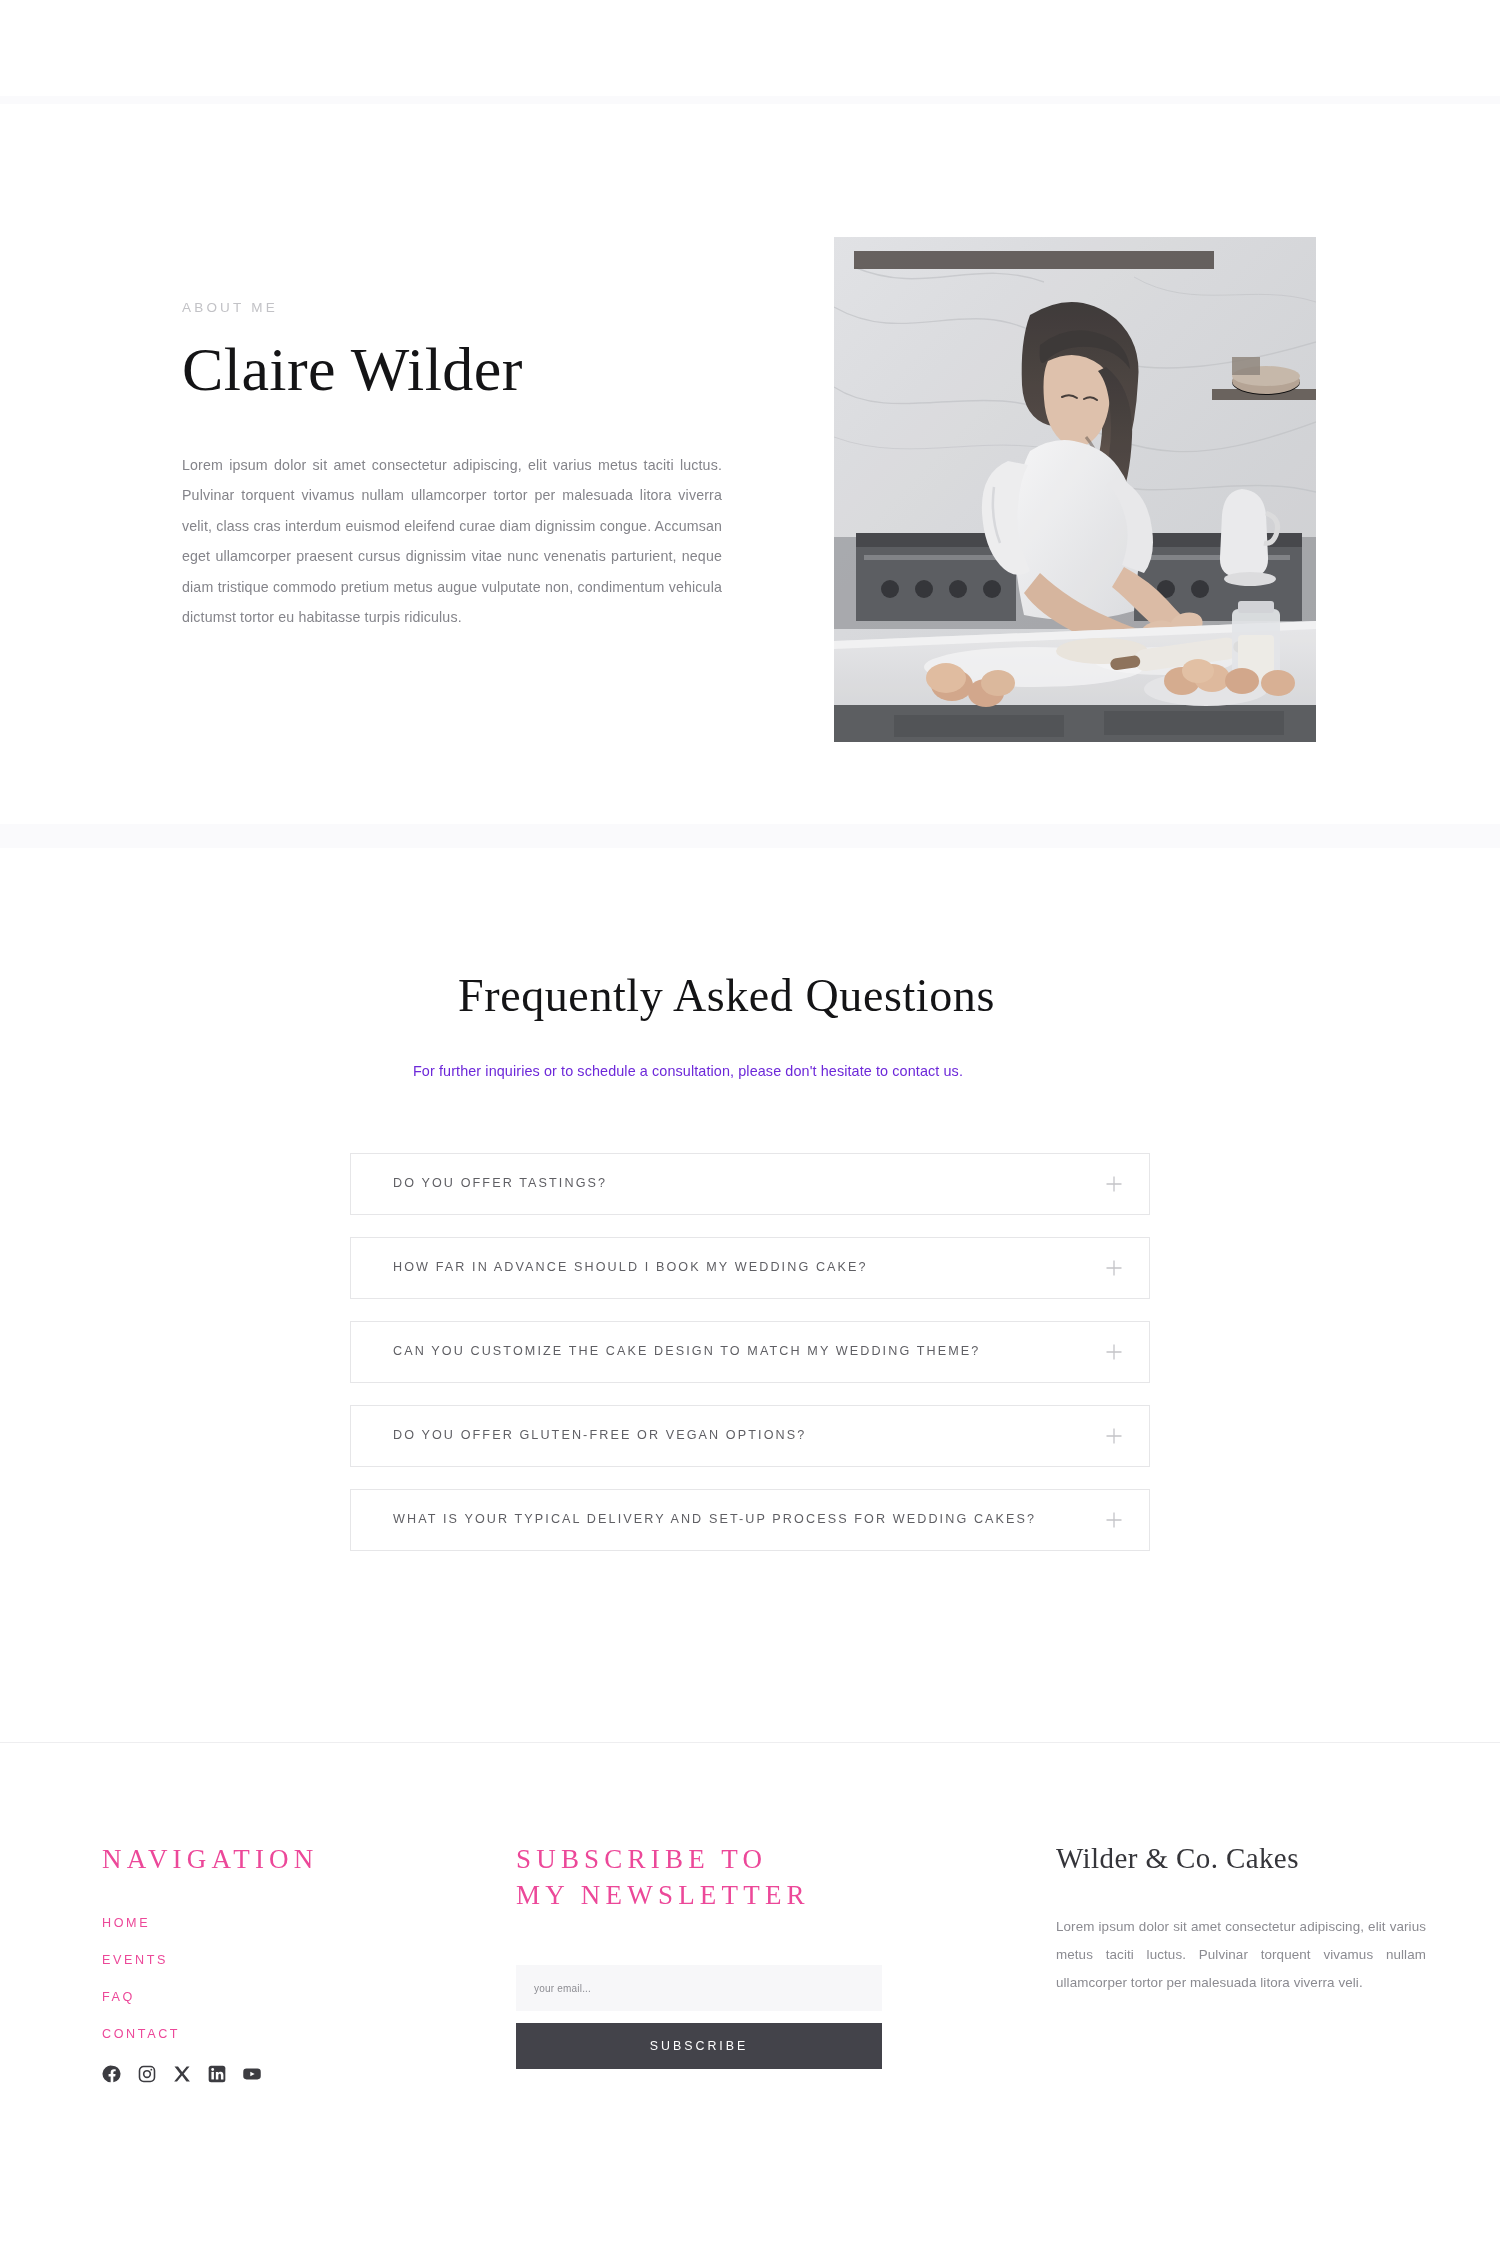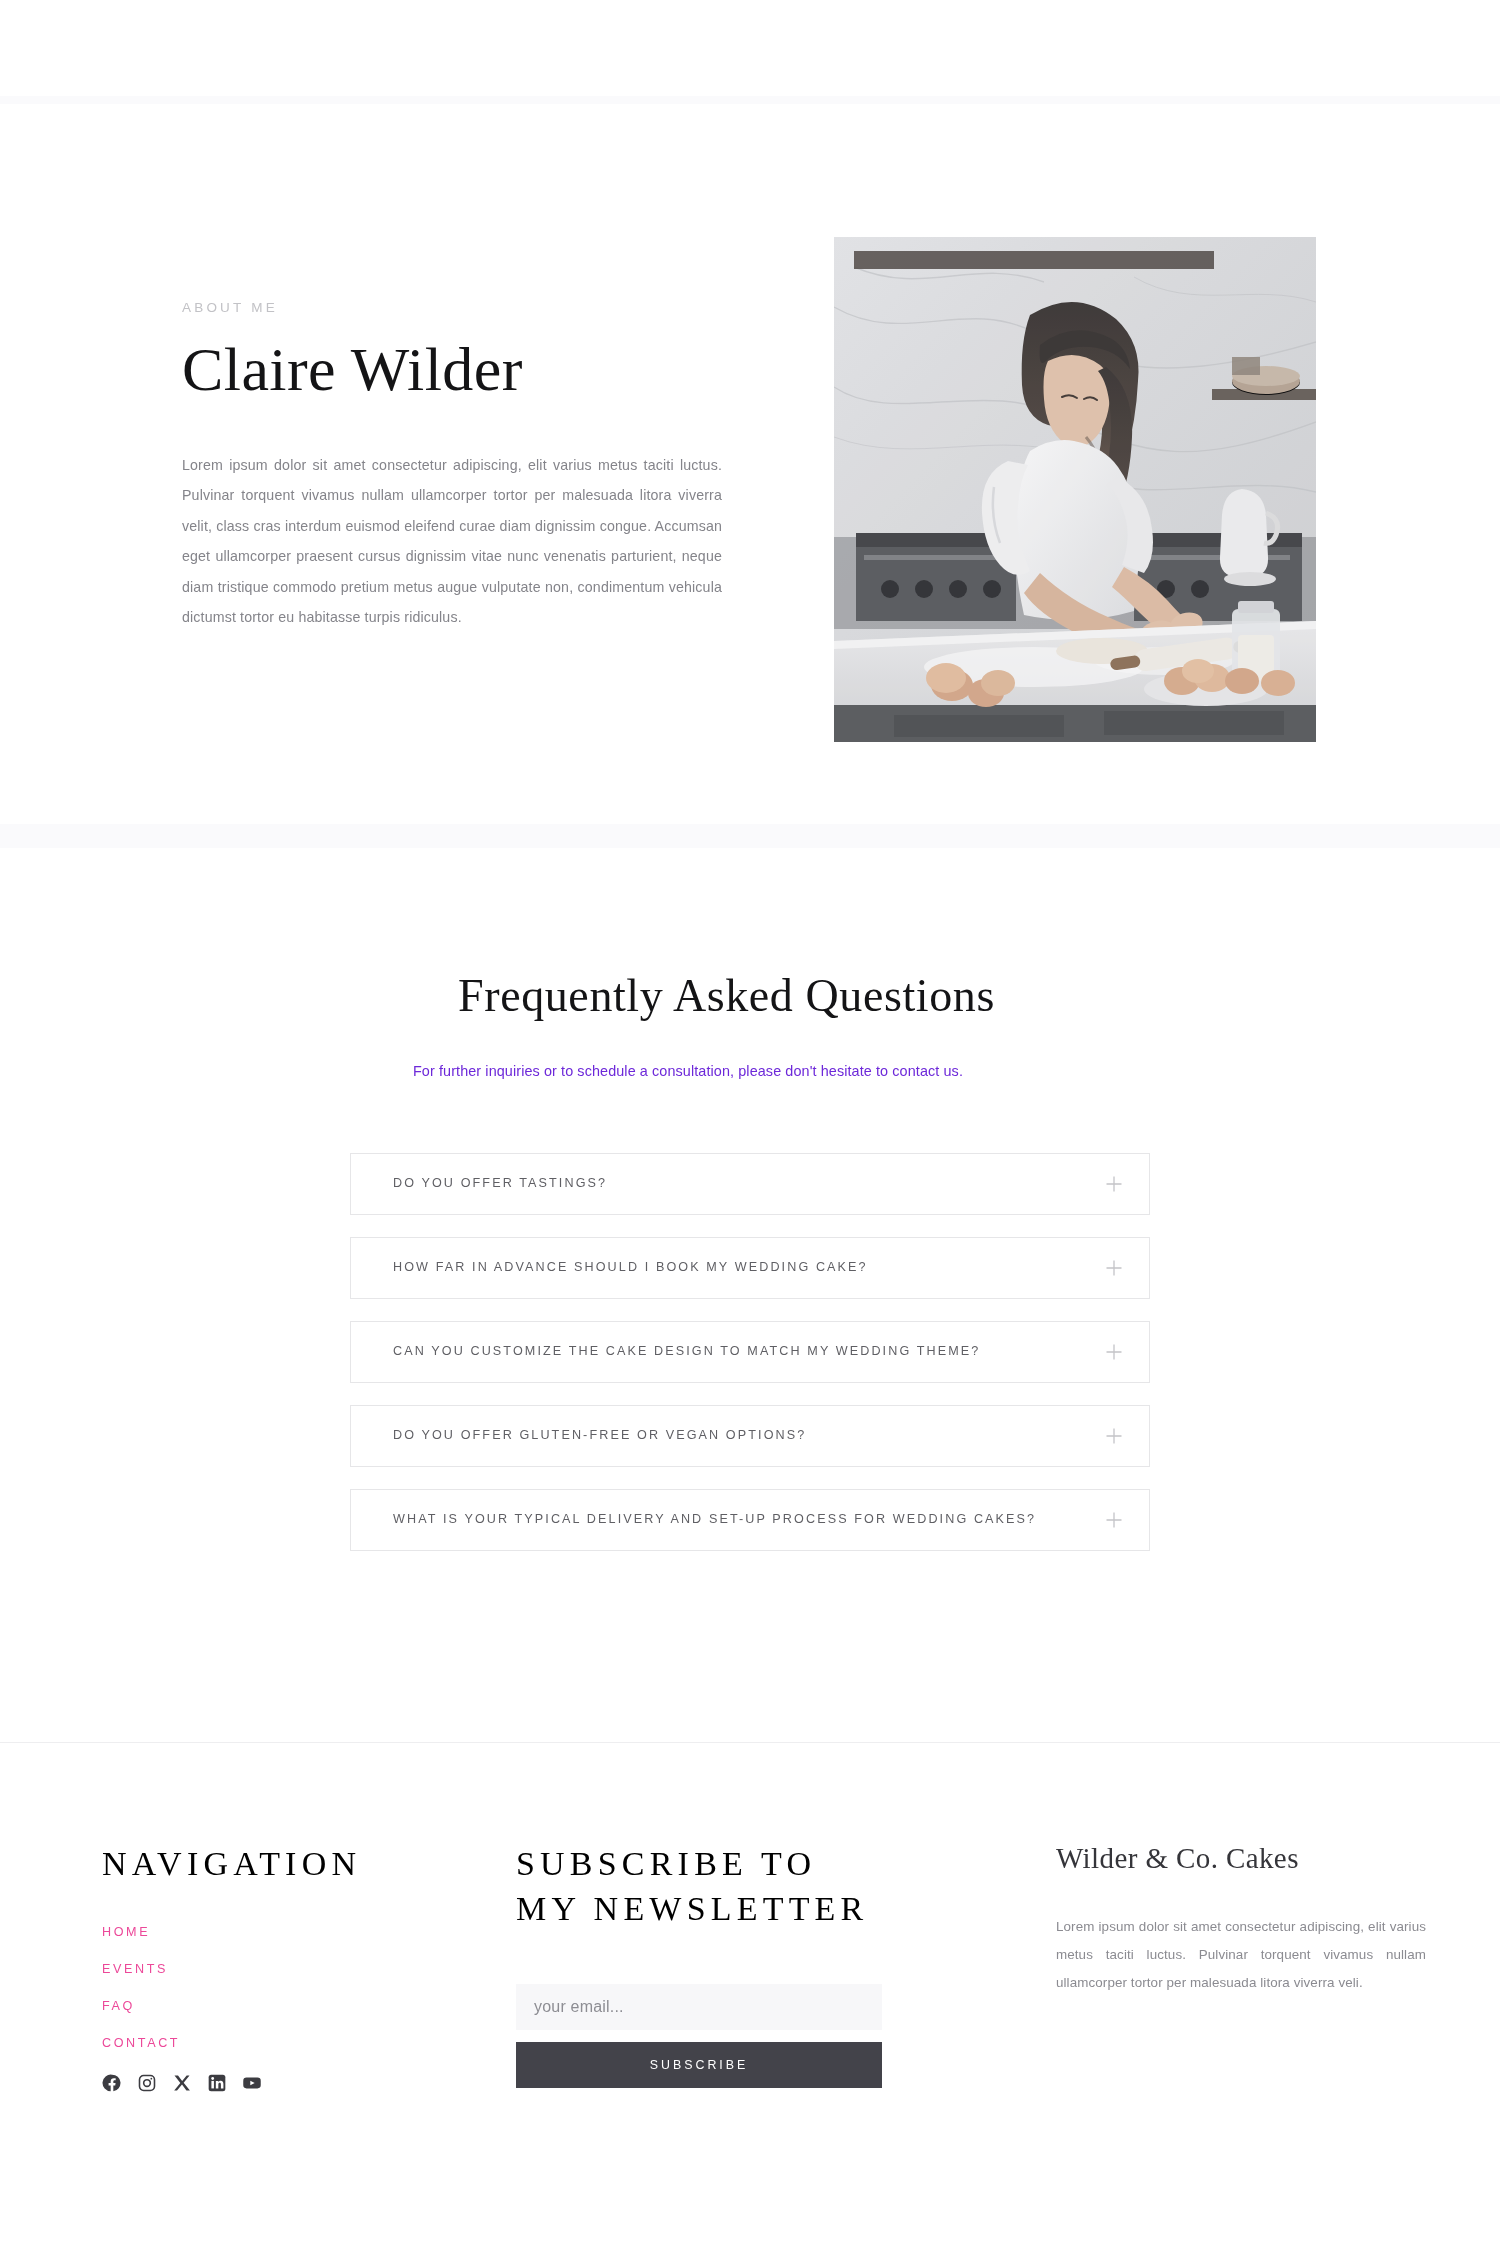--- a/index.html
+++ b/index.html
@@ -164,23 +164,23 @@
     width: 1500px; height: 464px;
     background: #ffffff;
   }
 
   .col-nav { position: absolute; left: 102px; top: 99px; width: 300px; }
   .col-news { position: absolute; left: 516px; top: 99px; width: 370px; }
   .col-brand { position: absolute; left: 1056px; top: 99px; width: 370px; }
 
   .footer-head-serif {
     font-family: "Liberation Serif", "DejaVu Serif", serif;
-    font-size: 34px;
+    font-size: 27px;
     letter-spacing: 5.2px;
-    color: #000000;
+    color: #ec4899;
     font-weight: 400;
     line-height: 1.32;
     text-transform: uppercase;
   }
   .nav-links { margin-top: 38px; }
   .nav-link {
     display: block;
     font-size: 12.6px;
     letter-spacing: 2.6px;
     color: #ec4899;
@@ -199,21 +199,21 @@
 
   .email-input {
     display: block;
     margin-top: 52px;
     width: 366px; height: 46px;
     background: #f7f7f9;
     border: none;
     outline: none;
     padding: 0 18px;
     font-family: "Liberation Sans", sans-serif;
-    font-size: 16px;
+    font-size: 10px;
     color: #6d28d9;
     letter-spacing: 0.2px;
   }
   .email-input::placeholder { color: #8d8d93; }
   .subscribe-btn {
     display: block;
     margin-top: 12px;
     width: 366px; height: 46px;
     background: #43434a;
     border: none;

